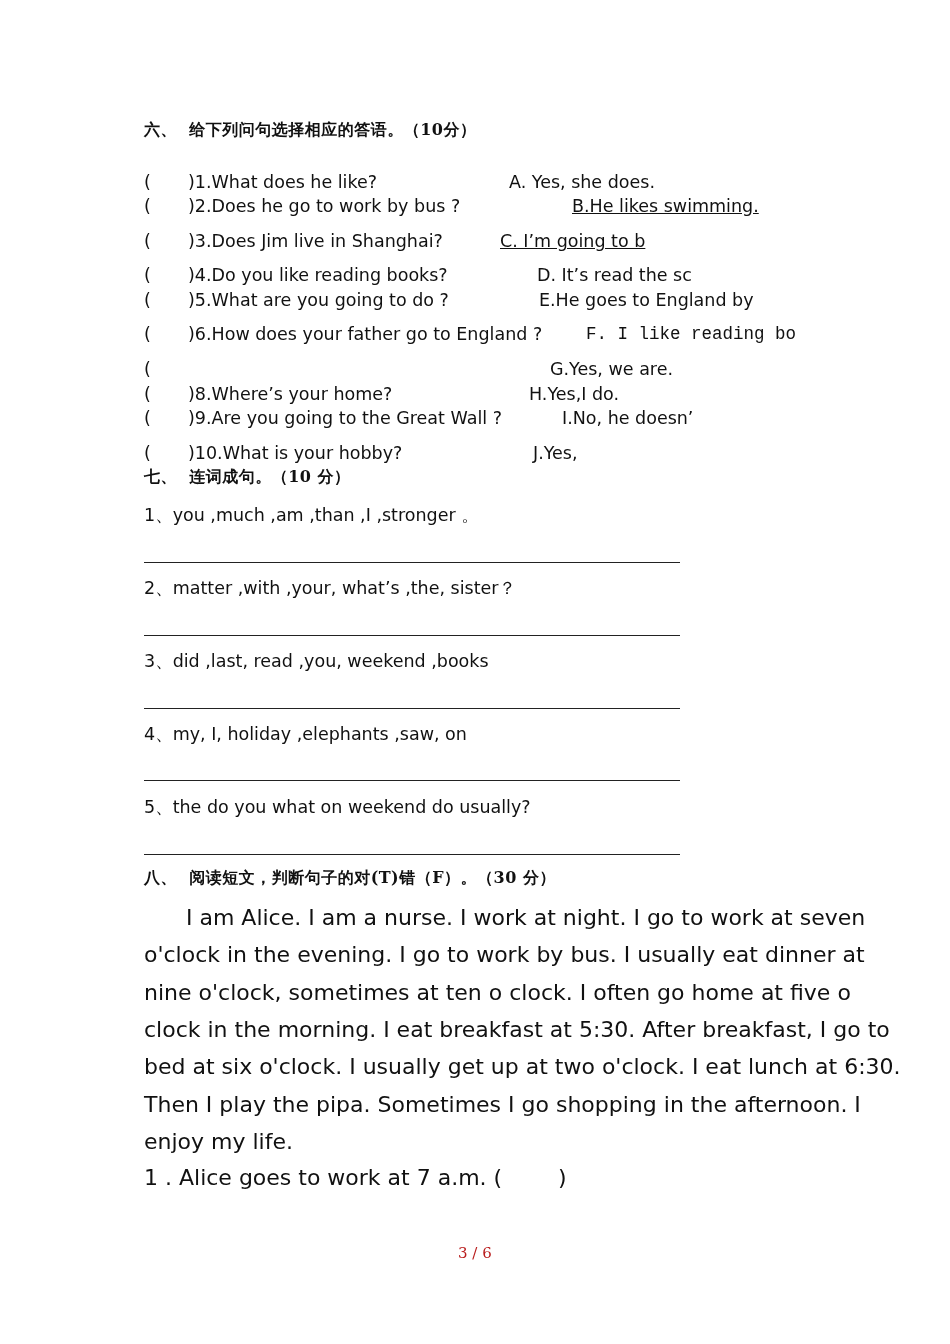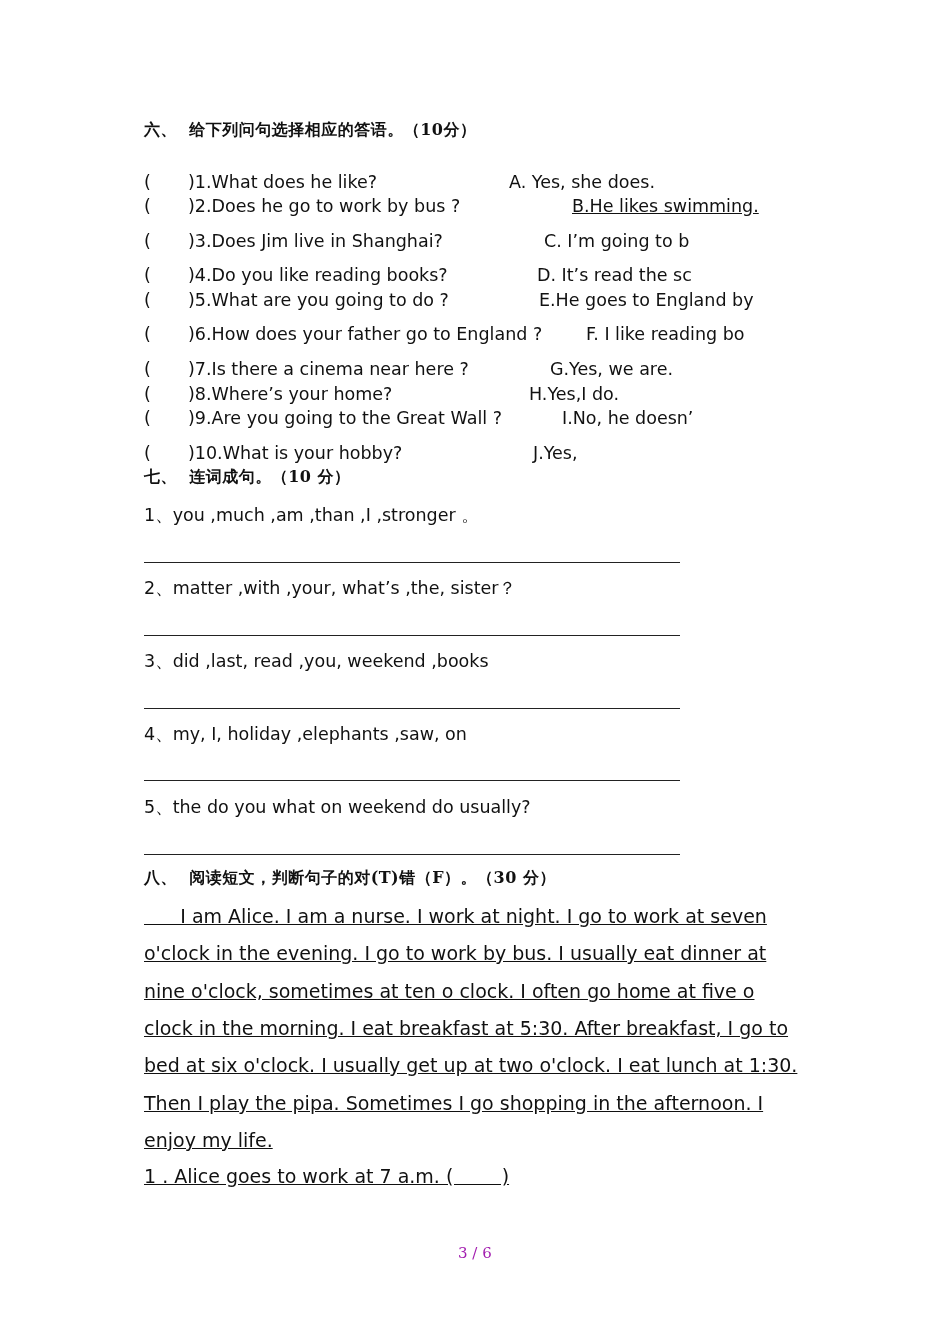--- a/index.html
+++ b/index.html
@@ -7,22 +7,22 @@
       font-family: "DejaVu Sans", sans-serif; color: #111; }
     .abs { position: absolute; white-space: pre; }
     .heading { font-family: "DejaVu Serif", serif; font-size: 16px; font-weight: bold; letter-spacing: 0.5px; }
     .qline { font-size: 17.5px; }
     .paren-open { position: absolute; left: 144px; }
     .qtext { position: absolute; left: 188px; }
     .atext { position: absolute; }
     .row { position: absolute; left: 0; width: 950px; height: 24px; }
     .prompt { font-size: 17.5px; left: 144px; }
     .answer-line { position: absolute; left: 144px; width: 536px; height: 0; border-top: 1.3px solid #222; }
-    .passage { font-size: 19px; text-decoration: underline; }
-    .footer { font-family: "DejaVu Serif", serif; font-size: 15px; color: #a21caf; }
+    .passage { font-size: 22px; }
+    .footer { font-family: "DejaVu Serif", serif; font-size: 15px; color: #b91c1c; }
   </style>
 </head>
 <body>
 
 <div>
 
   <div class="abs heading" style="left:144px; top:120px;">六、  给下列问句选择相应的答语。（10分）</div>
 
   <div>
     <div class="row qline" style="top:172px;">
@@ -31,40 +31,39 @@
       <span class="atext" style="left:509px;">A. Yes, she does.</span>
     </div>
     <div class="row qline" style="top:196px;">
       <span class="paren-open">(</span>
       <span class="qtext">)2.Does he go to work by bus ?</span>
       <span class="atext" style="left:572px;text-decoration:underline;">B.He likes swimming.</span>
     </div>
     <div class="row qline" style="top:231px;">
       <span class="paren-open">(</span>
       <span class="qtext">)3.Does Jim live in Shanghai?</span>
-      <span class="atext" style="left:544px;">C. I’m going to b</span>
+      <span class="atext" style="left:500px;text-decoration:underline;">C. I’m going to b</span>
     </div>
     <div class="row qline" style="top:265px;">
       <span class="paren-open">(</span>
       <span class="qtext">)4.Do you like reading books?</span>
       <span class="atext" style="left:537px;">D. It’s read the sc</span>
     </div>
     <div class="row qline" style="top:290px;">
       <span class="paren-open">(</span>
       <span class="qtext">)5.What are you going to do ?</span>
       <span class="atext" style="left:539px;">E.He goes to England by</span>
     </div>
     <div class="row qline" style="top:324px;">
       <span class="paren-open">(</span>
       <span class="qtext">)6.How does your father go to England ?</span>
-      <span class="atext" style="left:586px;">F. I like reading bo</span>
+      <span class="atext" style="left:586px;font-family:Liberation Mono, monospace;">F. I like reading bo</span>
     </div>
     <div class="row qline" style="top:359px;">
       <span class="paren-open">(</span>
-      <span class="qtext">)7.Is there a cinema near here ?</span>
       <span class="atext" style="left:550px;">G.Yes, we are.</span>
     </div>
     <div class="row qline" style="top:384px;">
       <span class="paren-open">(</span>
       <span class="qtext">)8.Where’s your home?</span>
       <span class="atext" style="left:529px;">H.Yes,I do.</span>
     </div>
     <div class="row qline" style="top:408px;">
       <span class="paren-open">(</span>
       <span class="qtext">)9.Are you going to the Great Wall ?</span>
@@ -96,21 +95,21 @@
     <div class="answer-line" style="top:854px;"></div>
   </div>
 
   <div class="abs heading" style="left:144px; top:868px;">八、  阅读短文，判断句子的对(T)错（F）。（30 分）</div>
 
   <div>
     <div class="abs passage" style="left:144px; top:905px;">      I am Alice. I am a nurse. I work at night. I go to work at seven</div>
     <div class="abs passage" style="left:144px; top:942px;">o'clock in the evening. I go to work by bus. I usually eat dinner at</div>
     <div class="abs passage" style="left:144px; top:980px;">nine o'clock, sometimes at ten o clock. I often go home at five o</div>
     <div class="abs passage" style="left:144px; top:1017px;">clock in the morning. I eat breakfast at 5:30. After breakfast, I go to</div>
-    <div class="abs passage" style="left:144px; top:1054px;">bed at six o'clock. I usually get up at two o'clock. I eat lunch at 1:30.</div>
+    <div class="abs passage" style="left:144px; top:1054px;">bed at six o'clock. I usually get up at two o'clock. I eat lunch at 6:30.</div>
     <div class="abs passage" style="left:144px; top:1092px;">Then I play the pipa. Sometimes I go shopping in the afternoon. I</div>
     <div class="abs passage" style="left:144px; top:1129px;">enjoy my life.</div>
   </div>
 
   <div class="abs passage" style="left:144px; top:1165px;">1 . Alice goes to work at 7 a.m. (        )</div>
 
   <div class="abs footer" style="left:458px; top:1244px;">3 / 6</div>
 
 </div>
 

